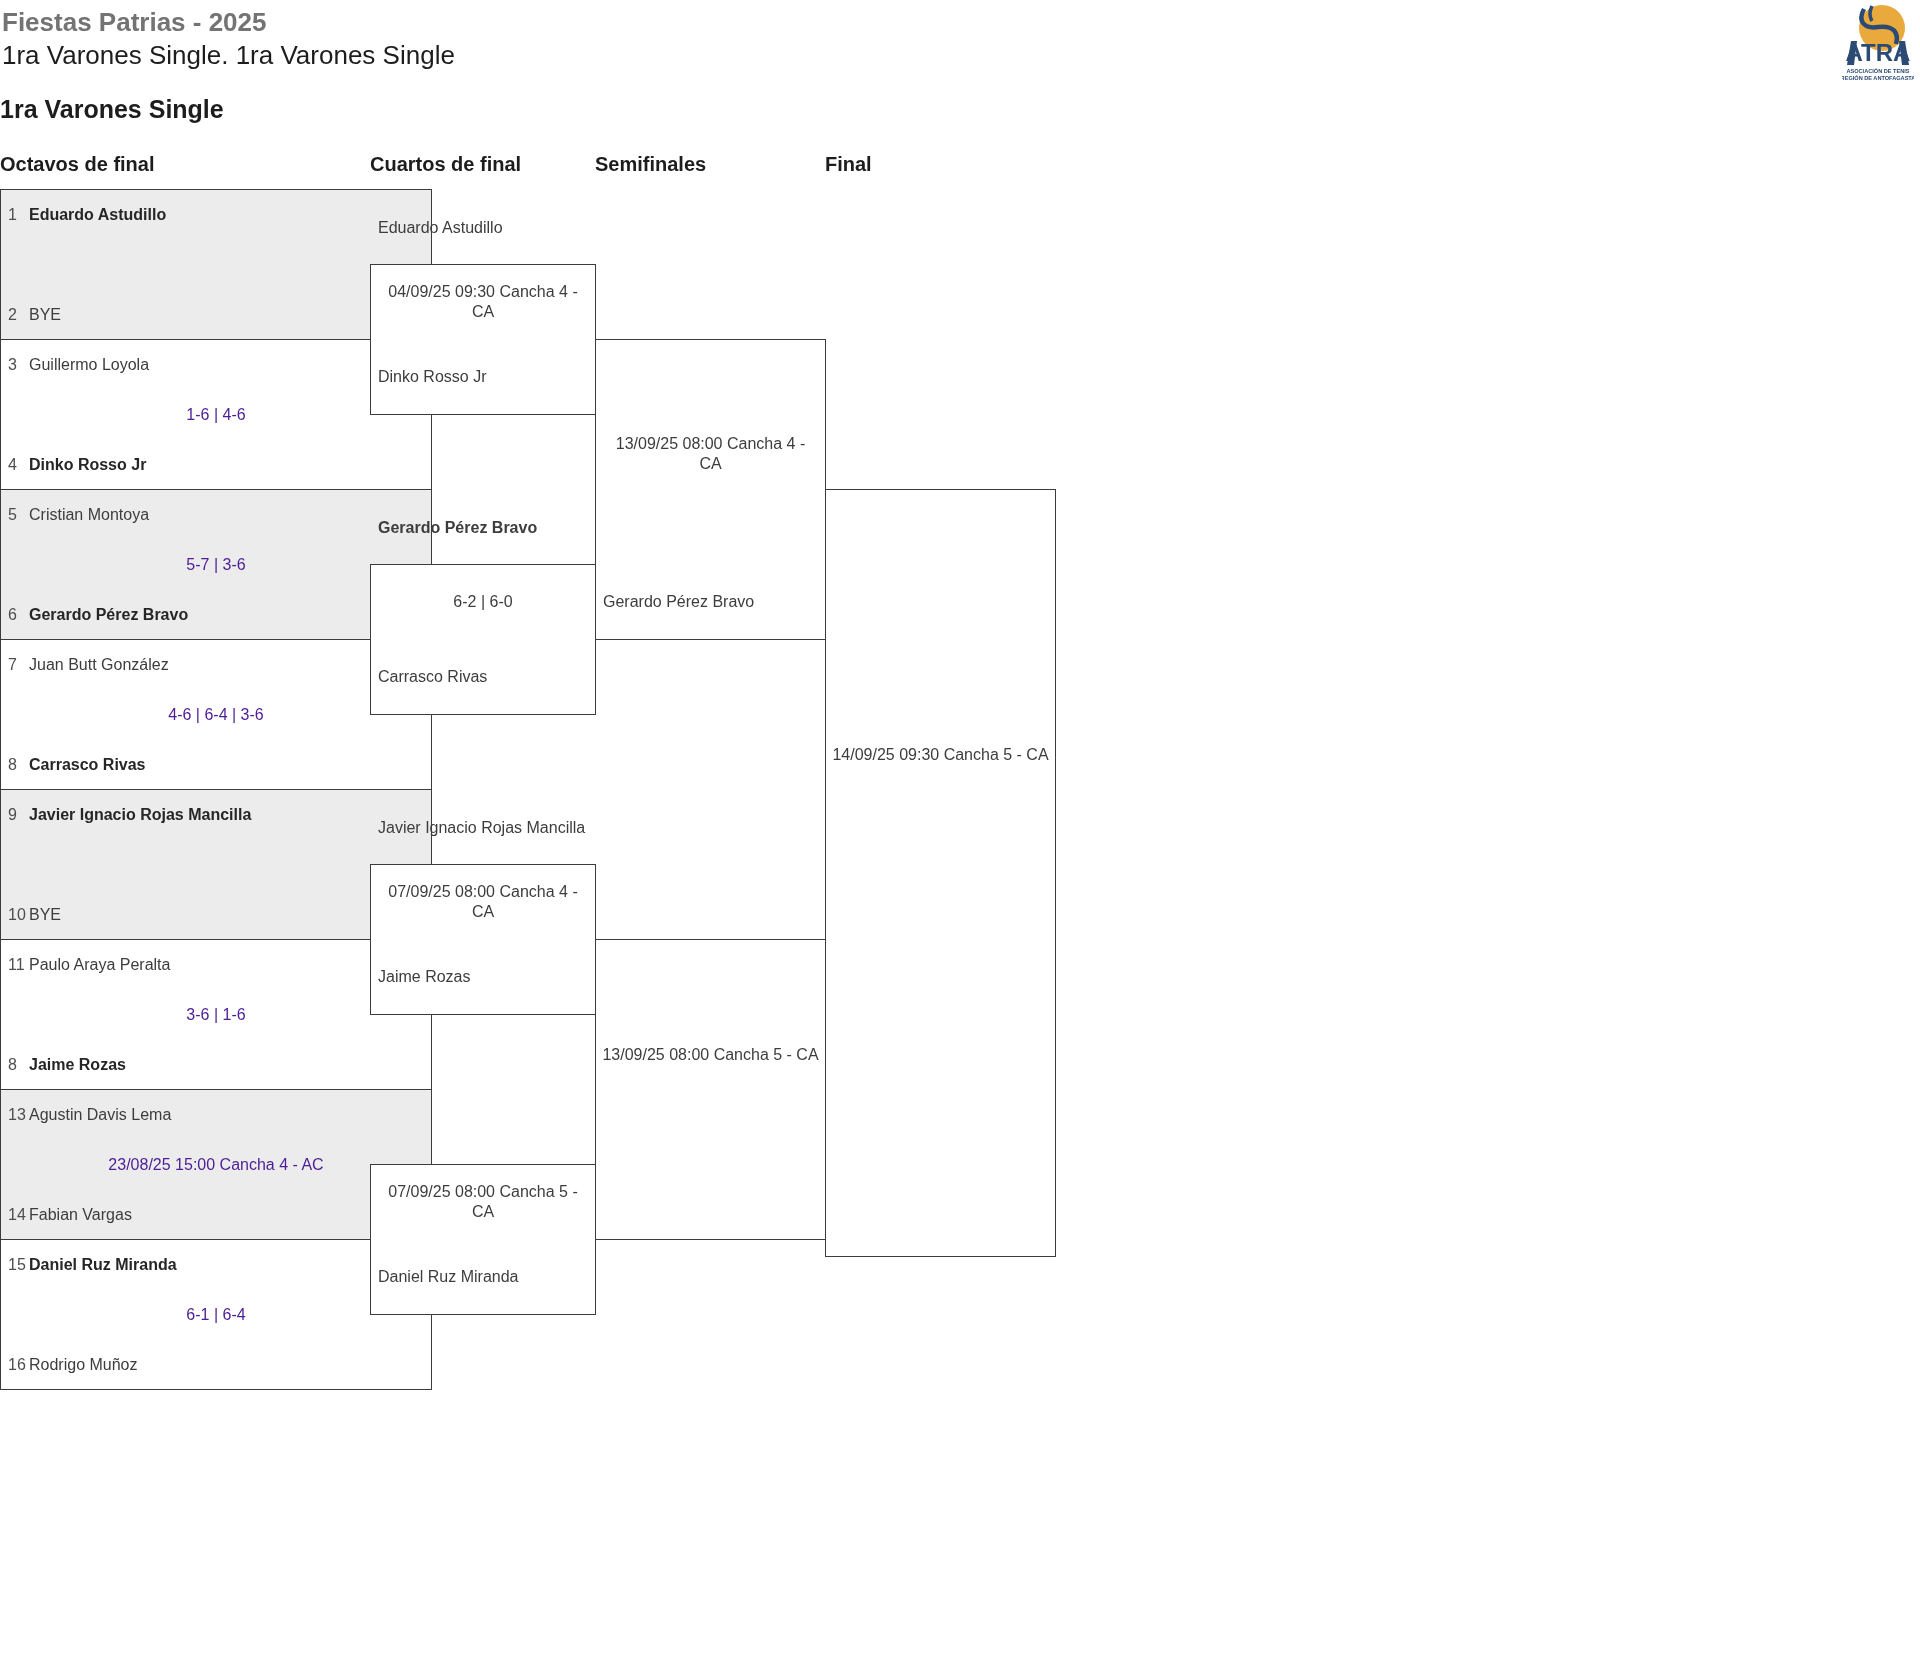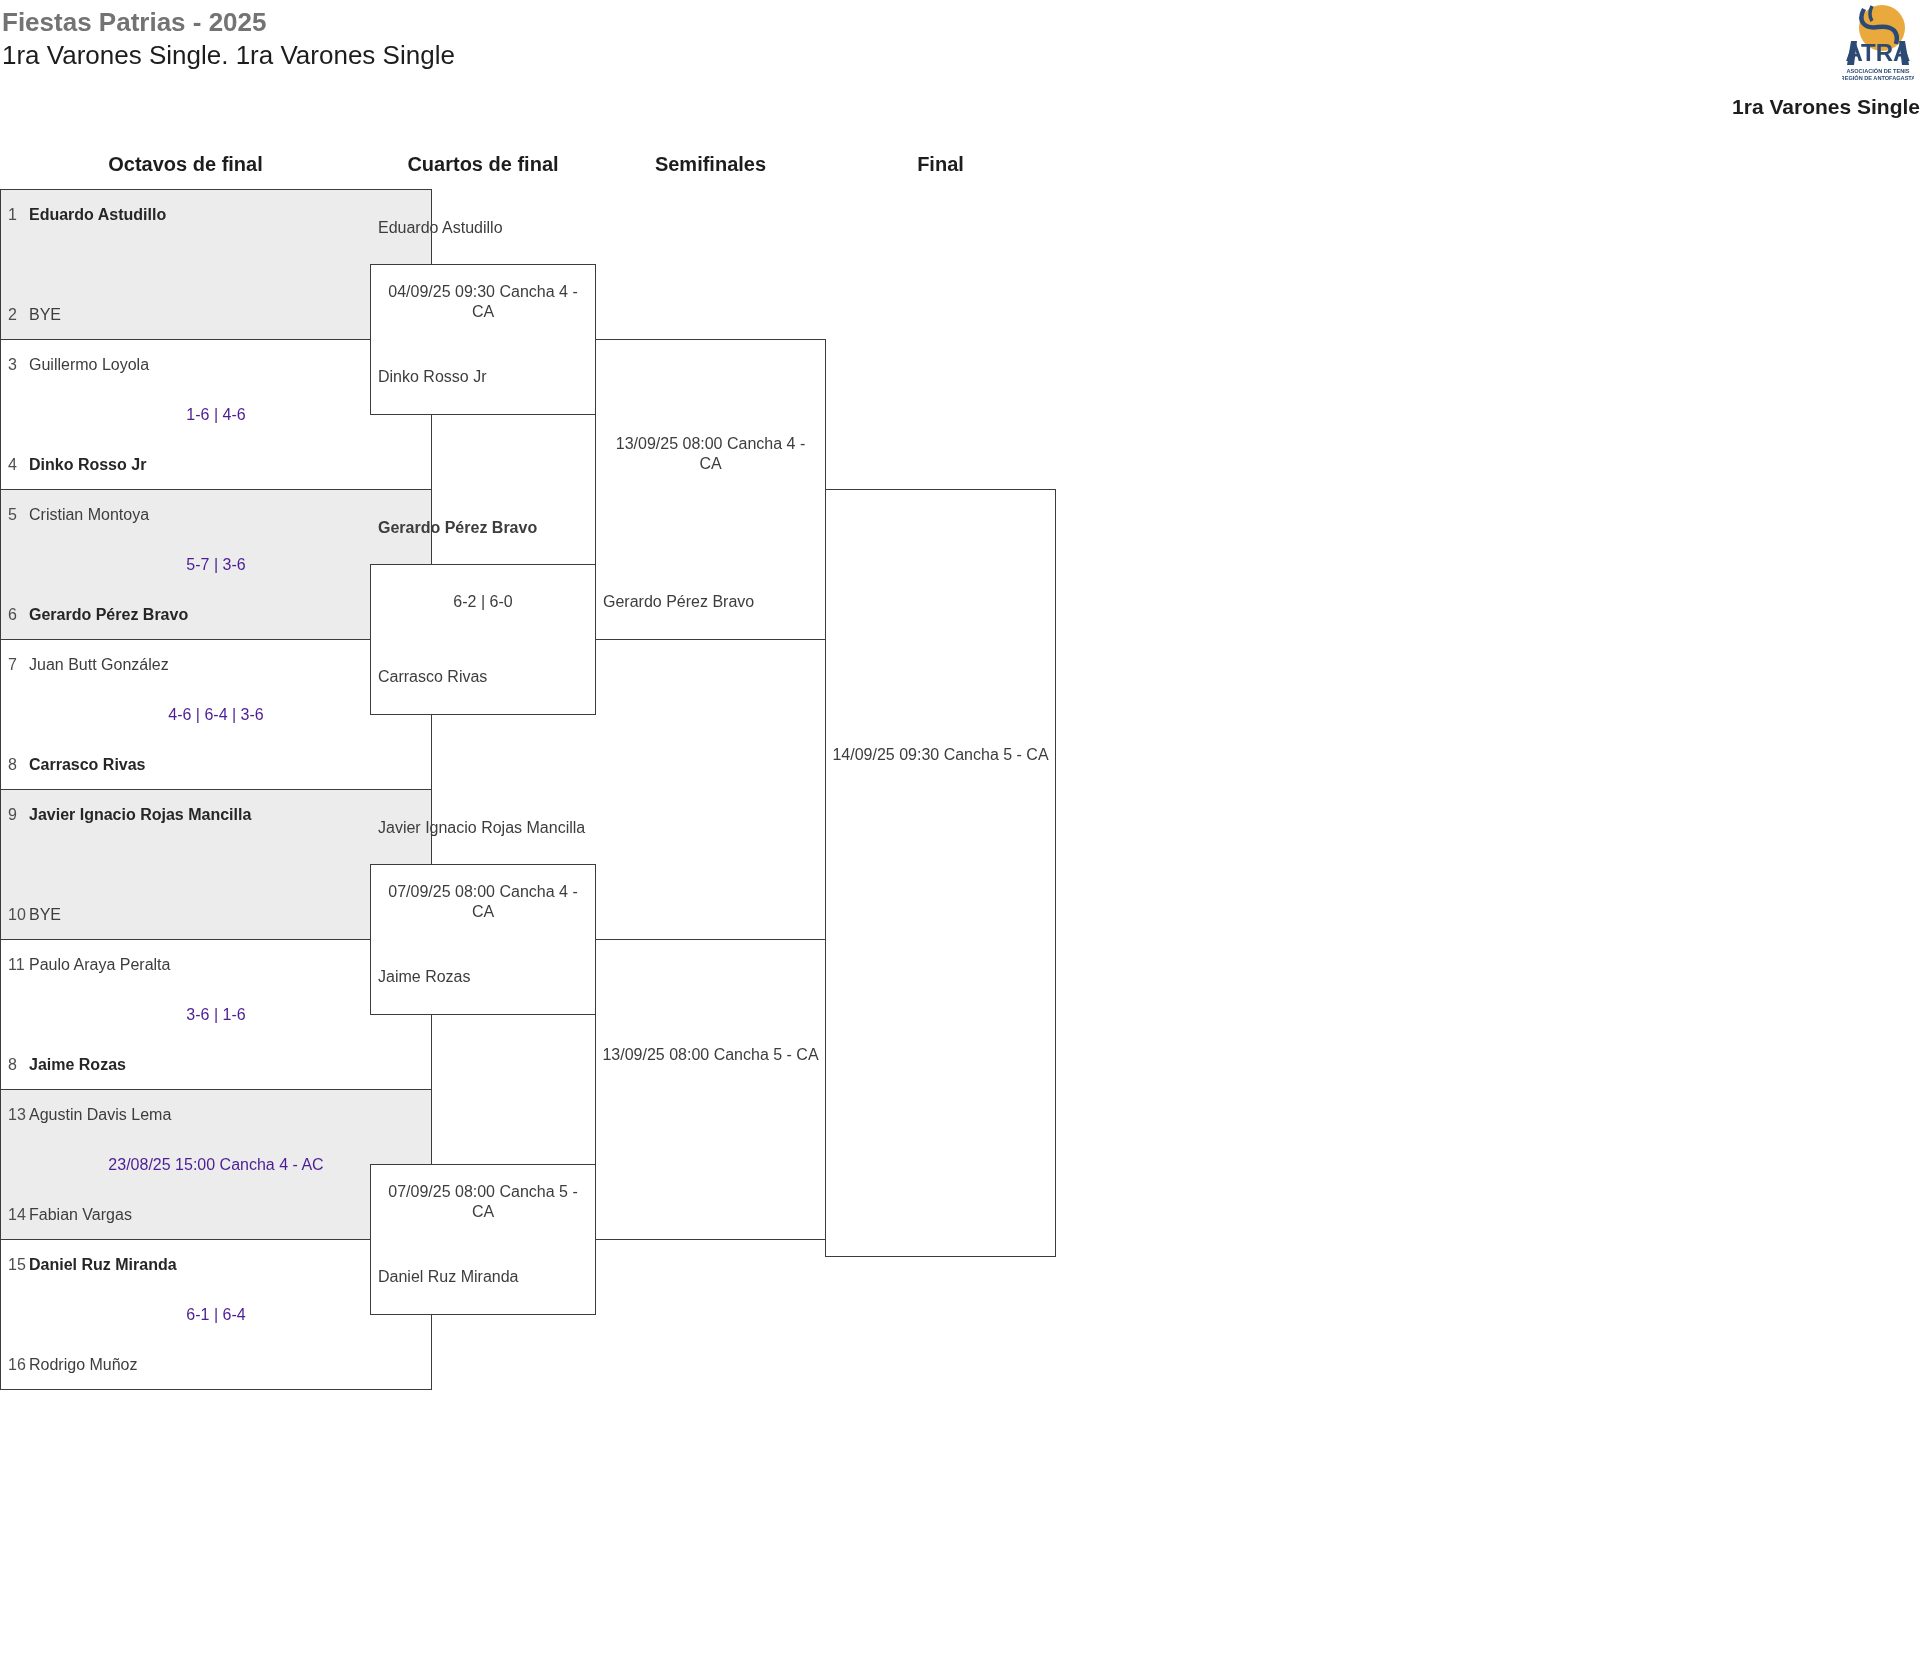--- a/index.html
+++ b/index.html
@@ -2,22 +2,22 @@
 <html><head>
 <meta charset="utf-8">
 <style>
   html,body{margin:0;padding:0;}
   body{
     width:1920px;height:1658px;background:#ffffff;position:relative;
     font-family:"Liberation Sans", sans-serif;color:#3d3d3d;overflow:hidden;
   }
   .page-title{position:absolute;left:2px;top:6px;font-size:26px;line-height:33px;font-weight:700;color:#737373;}
   .page-subtitle{position:absolute;left:2px;top:39px;font-size:26px;line-height:33px;font-weight:400;color:#1d1d1d;}
-  .bracket-title{position:absolute;left:0;top:95px;width:1920px;text-align:right;font-size:21px;font-weight:700;color:#1d1d1d;}
-  .round-header{position:absolute;top:153px;font-size:20px;font-weight:700;color:#1d1d1d;text-align:center;}
+  .bracket-title{position:absolute;left:0;top:95px;width:1920px;text-align:left;font-size:25px;font-weight:700;color:#1d1d1d;}
+  .round-header{position:absolute;top:153px;font-size:20px;font-weight:700;color:#1d1d1d;}
   .rh-r16{left:0;width:371px;}
   .rh-qf{left:370px;width:226px;}
   .rh-sf{left:595px;width:231px;}
   .rh-f{left:825px;width:231px;}
 
   .box{position:absolute;border:1px solid #3c3c3c;box-sizing:border-box;background:#fff;}
   .grey{background:#ececec;}
   .r16{left:0;width:432px;height:151px;}
   .qf{left:370px;width:226px;height:151px;}
   .sf{left:595px;width:231px;height:301px;}

